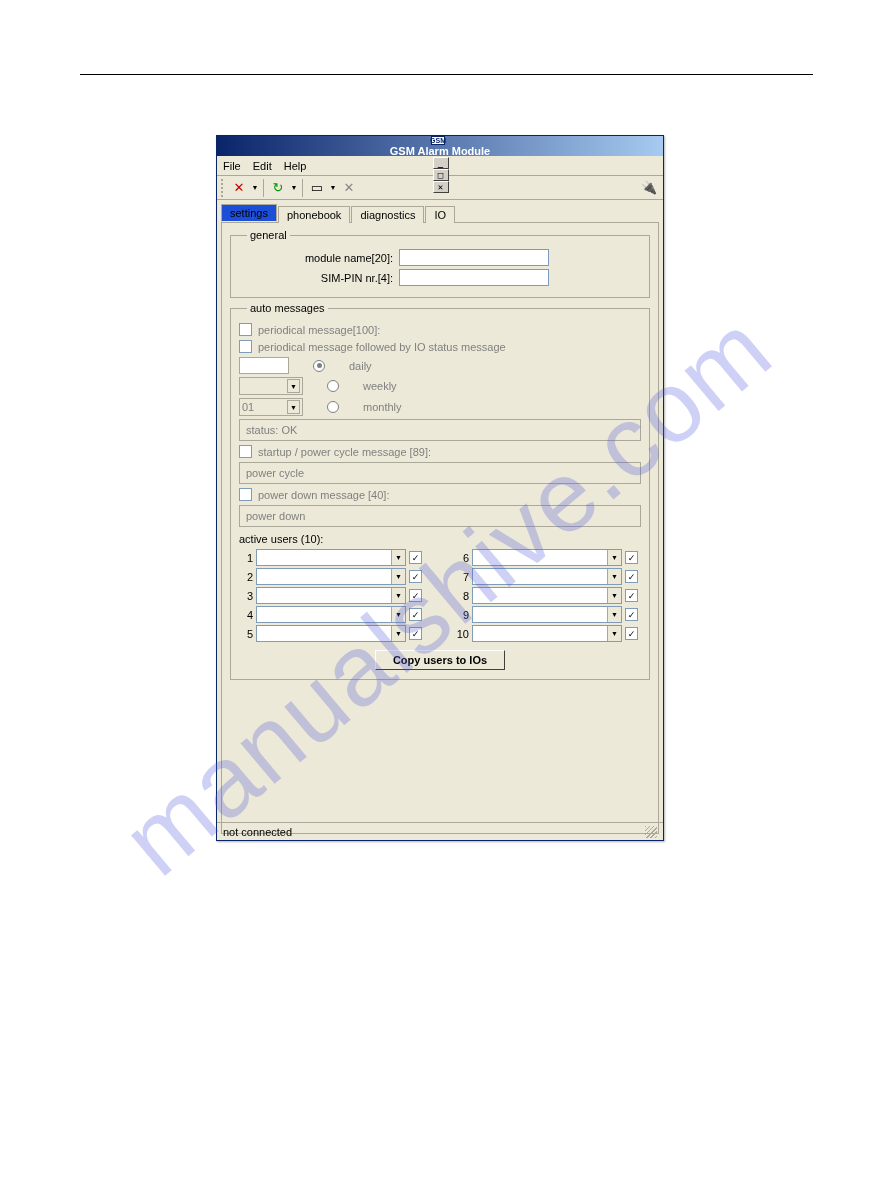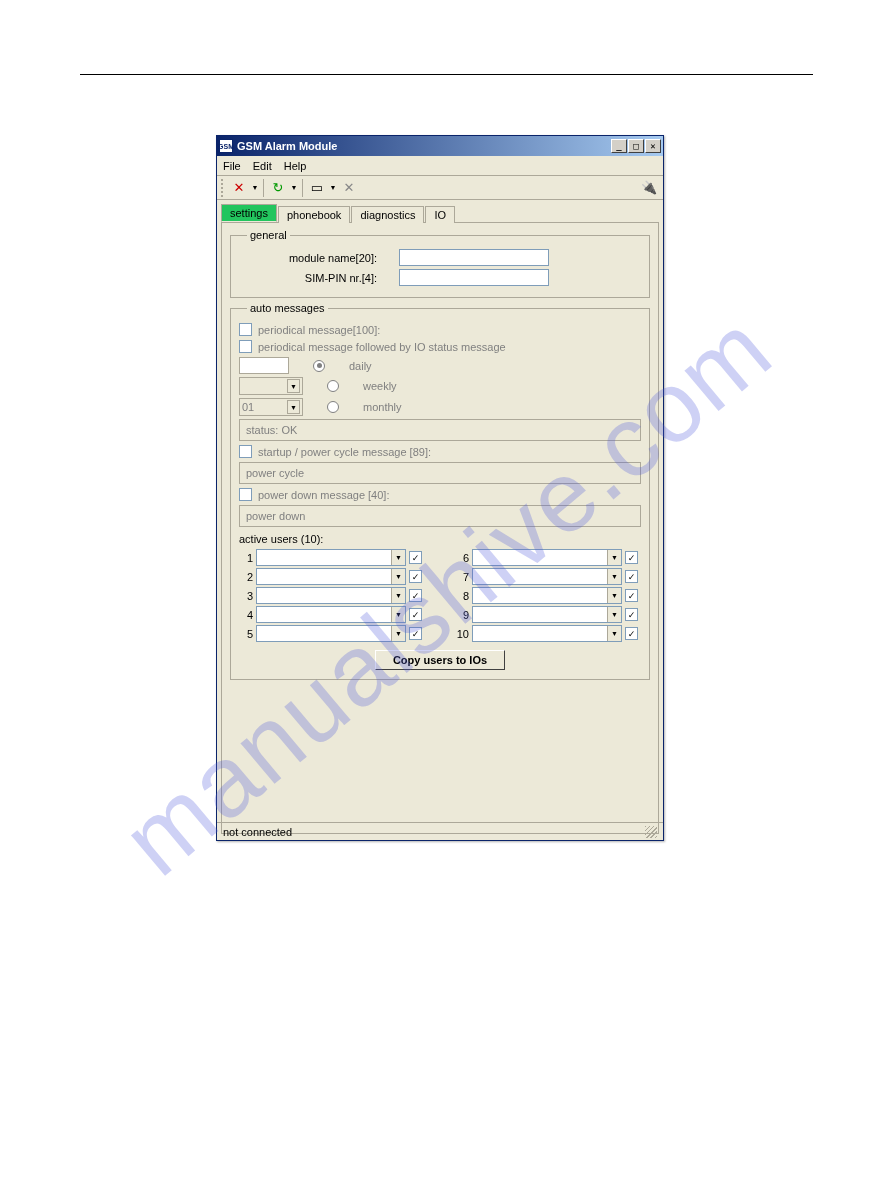--- a/index.html
+++ b/index.html
@@ -46,20 +46,21 @@
   }
   .titlebar {
     height: 20px;
     background: linear-gradient(to right, #0a246a, #a6caf0);
     color: #fff;
     display: flex;
     align-items: center;
     padding: 0 2px;
     font-weight: bold;
     font-size: 11px;
+    flex-direction: column;
   }
   .titlebar .app-icon {
     width: 14px; height: 14px;
     background: #fff;
     color: #0a246a;
     font-size: 7px;
     display: flex;
     align-items: center;
     justify-content: center;
     margin-right: 4px;
@@ -127,21 +128,21 @@
     border: 1px solid #aca899;
     border-bottom: none;
     background: #ece9d8;
     margin-right: 1px;
     position: relative;
     top: 1px;
     font-size: 11px;
     white-space: nowrap;
   }
   .tab.active {
-    background: #22c55e;
+    background: #1d4ed8;
     top: 0;
     border-bottom: 1px solid #ece9d8;
     z-index: 2;
   }
   .tab-content {
     border: 1px solid #aca899;
     margin: 0 4px 4px 4px;
     padding: 8px;
     height: 612px;
     background: #ece9d8;
@@ -161,21 +162,21 @@
     font-size: 11px;
   }
   .form-row {
     display: flex;
     align-items: center;
     margin: 3px 0;
   }
   .form-row label {
     width: 160px;
     text-align: right;
-    padding-right: 22px;
+    padding-right: 6px;
     font-size: 11px;
   }
   .text-input {
     height: 17px;
     border: 1px solid #7f9db9;
     background: #fff;
     padding: 0 2px;
     font-size: 11px;
     flex: 1;
     max-width: 150px;

